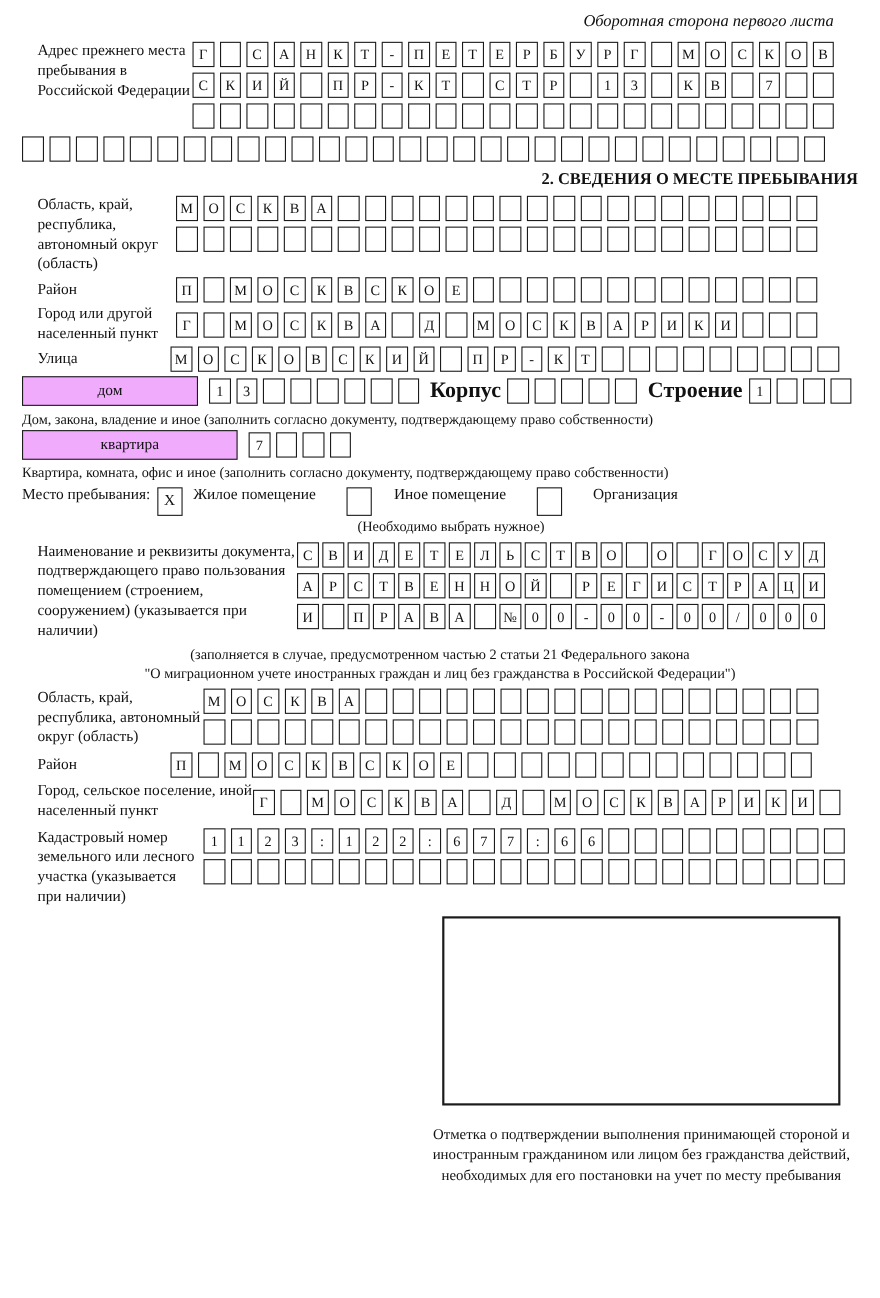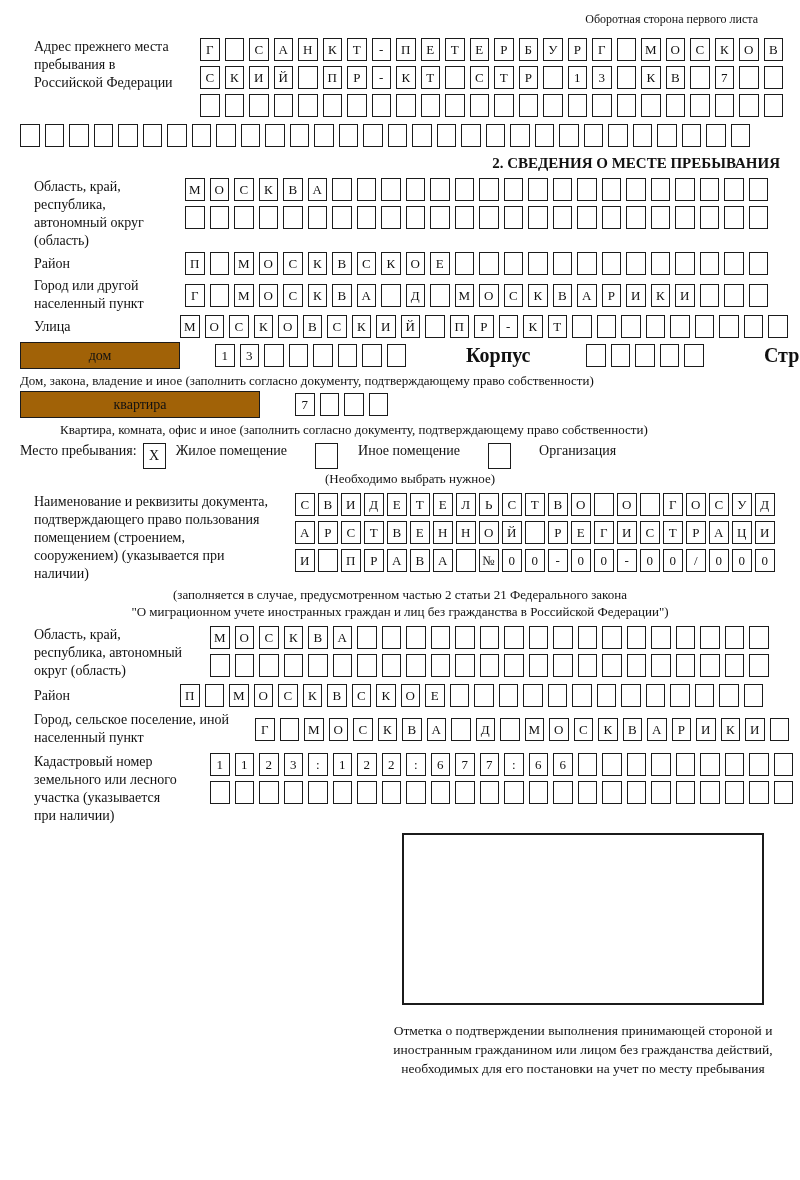--- a/index.html
+++ b/index.html
@@ -1,37 +1,37 @@
 <!DOCTYPE html>
 <html><head>
 <meta charset="utf-8">
 <style>
   html,body{margin:0;padding:0;background:#fff;}
   body{width:800px;height:1180px;overflow:hidden;color:#111;
        font-family:"Liberation Serif","DejaVu Serif",serif;}
   .page{width:760px;margin:0 auto;padding-top:12px;}
-  .hdr{text-align:right;font-size:12px;padding-right:22px;height:18px;}
-  .frow{display:flex;align-items:flex-start;gap:25px;}
+  .hdr{text-align:right;font-size:15px;padding-right:22px;height:18px;font-style:italic;}
+  .frow{display:flex;align-items:flex-start;}
   .frow.vcenter{align-items:center;}
   .flabel{font-size:14px;line-height:18px;padding-left:14px;box-sizing:border-box;flex-shrink:0;}
   .rows > .cellrow{margin-bottom:5px;}
   .cellrow{display:flex;gap:5px;}
   .cellrow.tight{gap:3.5px;}
   .cell{width:19.5px;height:23px;box-sizing:border-box;border:1.5px solid #1b1b1b;
         display:flex;align-items:center;justify-content:center;
         font-size:13px;line-height:1;flex-shrink:0;background:#fff;}
   .note{font-size:13px;text-align:center;line-height:17px;margin-top:3px;}
   .sec-title{font-size:15px;font-weight:bold;text-align:right;margin-top:8px;margin-bottom:6px;}
   .mt2{margin-top:2px;} .mt4{margin-top:4px;} .mt6{margin-top:6px;} .mt8{margin-top:8px;}
   .w155{width:155px;} .w140{width:140px;} .w135{width:135px;} .w250{width:250px;}
   .w165{width:165px;} .w210{width:210px;}
   .labelbox{box-sizing:border-box;border:1.8px solid #1b1b1b;height:27px;display:flex;
-            align-items:center;justify-content:center;font-size:14px;background:#a16207;flex-shrink:0;}
+            align-items:center;justify-content:center;font-size:14px;background:#f0abfc;flex-shrink:0;}
   .dom-box{width:160px;margin-right:10px;}
-  .kv-box{width:240px;margin-right:10px;}
+  .kv-box{width:196px;margin-right:10px;}
   .inline-lbl{font-size:20px;line-height:27px;white-space:nowrap;font-weight:bold;}
   .chkrow{display:flex;align-items:flex-start;margin-top:5px;font-size:14px;}
   .chk{width:23px;height:26px;box-sizing:border-box;border:1.8px solid #1b1b1b;
        display:flex;align-items:center;justify-content:center;font-size:14px;flex-shrink:0;}
   .chknote{font-size:13px;width:520px;margin-left:130px;text-align:center;margin-top:2px;}
   .stamp-box{width:362px;height:172px;box-sizing:border-box;border:2px solid #1b1b1b;
              margin-left:382px;margin-top:8px;background:#fff;}
   .stamp-note{width:382px;margin-left:372px;font-size:13.5px;line-height:19px;
               text-align:center;margin-top:16px;}
   .gap6{width:6px;flex-shrink:0;} .gap10{width:10px;flex-shrink:0;}
@@ -347,21 +347,21 @@
 
   <div class="frow vcenter mt2">
     <div class="labelbox kv-box">квартира</div>
     <div class="cellrow">
         <span class="cell">7</span>
         <span class="cell"></span>
         <span class="cell"></span>
         <span class="cell"></span>
       </div>
   </div>
-  <div class="note" style="text-align:left;margin-left:40px;">Квартира, комната, офис и иное (заполнить согласно документу, подтверждающему право собственности)</div>
+  <div class="note" style="text-align:left;">Квартира, комната, офис и иное (заполнить согласно документу, подтверждающему право собственности)</div>
 
   <div class="chkrow">
     <span>Место пребывания:</span>
     <div class="gap6"></div>
     <div class="chk">X</div>
     <div class="gap10"></div>
     <span>Жилое помещение</span>
     <div class="gap28"></div>
     <div class="chk"></div>
     <div class="gap20"></div>

